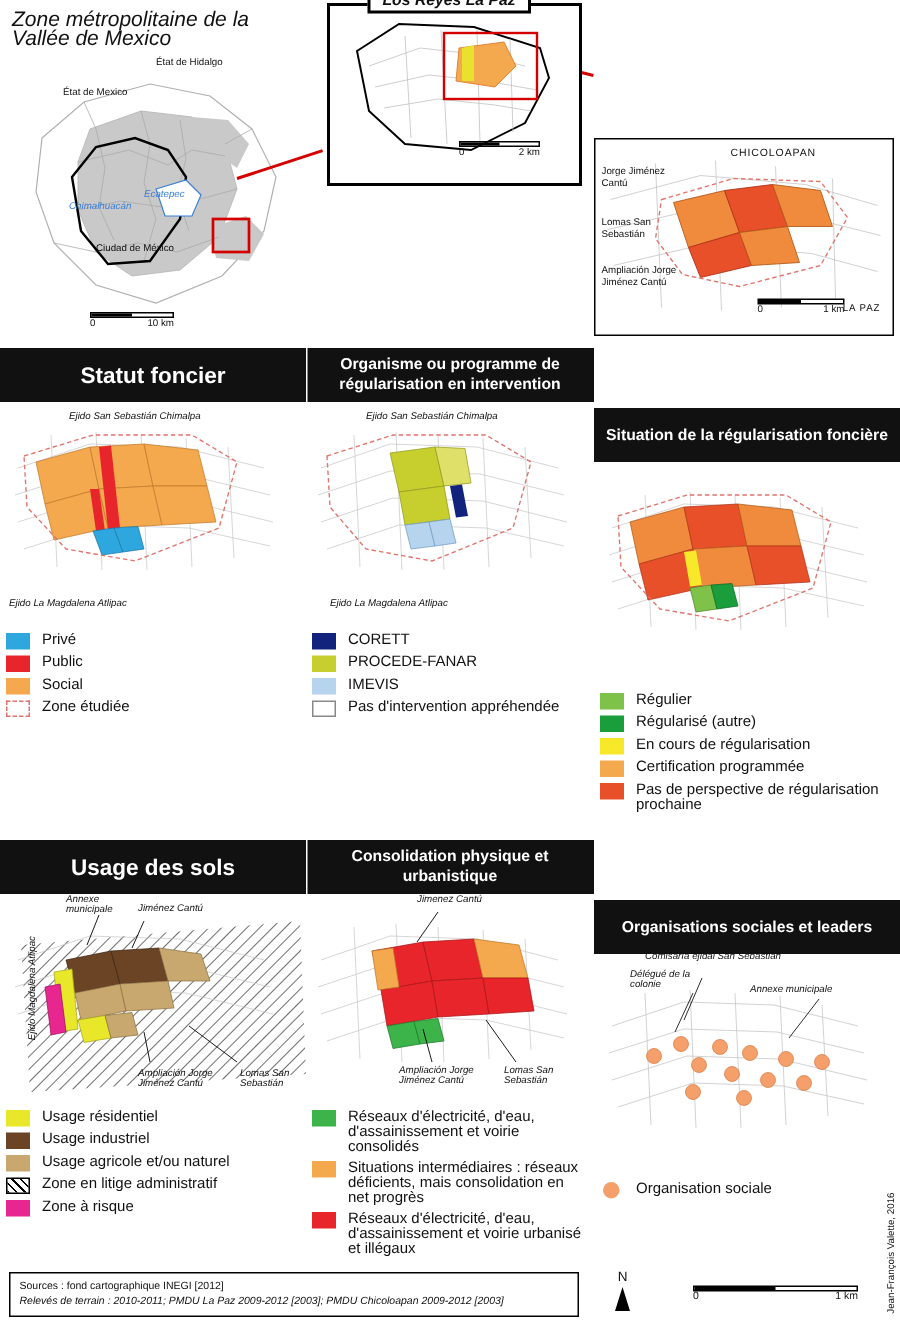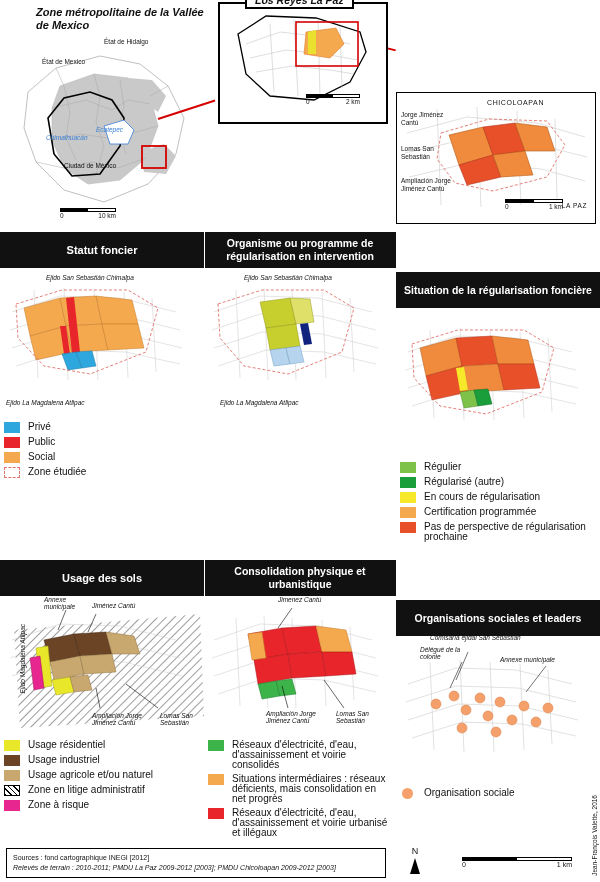--- a/index.html
+++ b/index.html
@@ -12,22 +12,22 @@
     position: relative;
     overflow: hidden;
   }
   .page { position: relative; width: 600px; height: 882px; }
 
   
   .top { position: relative; width: 600px; height: 232px; }
 
   .top-title {
     position: absolute; left: 8px; top: 6px;
-    font-style: italic; font-weight: bold; font-size: 11px;
-    line-height: 13px; width: 180px; margin-left: 28px;
+    font-style: italic; font-weight: normal; font-size: 14px;
+    line-height: 13px; width: 180px;
   }
 
   
   .metro-map {
     position: absolute; left: 8px; top: 34px; width: 210px; height: 190px;
   }
   .metro-svg { display: block; }
 
   
   .inset1 {
@@ -75,21 +75,21 @@
 
   
   .band { position: relative; width: 600px; }
   .panels { display: flex; width: 600px; }
   .panel { position: relative; }
   .panel.p1 { width: 204px; }
   .panel.p2 { width: 192px; }
   .panel.p3 { width: 204px; margin-top: 40px; }
   .hdr {
     background: #111; color: #fff; text-align: center;
-    font-weight: bold; font-size: 11px; line-height: 13px;
+    font-weight: bold; font-size: 15px; line-height: 13px;
     padding: 5px 4px; height: 36px; display: flex; align-items: center; justify-content: center;
   }
   .hdr.two { font-size: 10.5px; }
   .sep-v { position: absolute; top: 0; bottom: 0; width: 1px; background: #fff; }
 
   .mapbox { position: relative; height: 150px; }
   .mapbox svg { display: block; }
   .caplbl { position: absolute; font-size: 6.5px; font-style: italic; }
 
   .leg { padding: 4px 8px 2px 4px; font-size: 10px; }
@@ -317,20 +317,38 @@
             <path d="M62,60 L92,56 L96,78 L66,82 Z" fill="#c7cf2e" stroke="#949a1c" stroke-width="0.5"></path>
             <path d="M86,30 L106,31 L110,54 L92,56 Z" fill="#dfe06a" stroke="#949a1c" stroke-width="0.5"></path>
             <path d="M66,82 L82,80 L86,96 L70,98 Z" fill="#b7d4ee" stroke="#6e9ec4" stroke-width="0.5"></path>
             <path d="M82,80 L96,78 L100,94 L86,96 Z" fill="#b7d4ee" stroke="#6e9ec4" stroke-width="0.5"></path>
             <path d="M96,56 L104,55 L108,76 L100,77 Z" fill="#12237e"></path>
             <path d="M14,36 L58,22 L120,22 L150,40 L138,84 L84,106 L40,98 L16,70 Z" fill="none" stroke="#e0736b" stroke-width="0.9" stroke-dasharray="3,2"></path>
           </svg>
           <div class="caplbl" style="left:40px; top:6px;">Ejido San Sebastián Chimalpa</div>
           <div class="caplbl" style="left:16px; top:131px;">Ejido La Magdalena Atlipac</div>
         </div>
+        <div class="leg">
+          <div class="row">
+              <span class="sw" style="background:#12237e"></span>
+              <span class="tx">CORETT</span>
+            </div>
+          <div class="row">
+              <span class="sw" style="background:#c7cf2e"></span>
+              <span class="tx">PROCEDE-FANAR</span>
+            </div>
+          <div class="row">
+              <span class="sw" style="background:#b7d4ee"></span>
+              <span class="tx">IMEVIS</span>
+            </div>
+          <div class="row">
+              <span class="sw outline"></span>
+              <span class="tx">Pas d'intervention appréhendée</span>
+            </div>
+        </div>
       </div>
 
       <div class="panel p3">
         <div class="hdr two">Situation de la régularisation foncière</div>
         <div class="mapbox">
           <svg width="204" height="150" viewBox="0 0 204 150">
             <g stroke="#c8c8c8" stroke-width="0.5" fill="none">
               <path d="M12,44 L60,28 L120,30 L176,44"></path>
               <path d="M10,62 L60,46 L122,48 L180,62"></path>
               <path d="M12,80 L62,64 L124,66 L182,80"></path>

